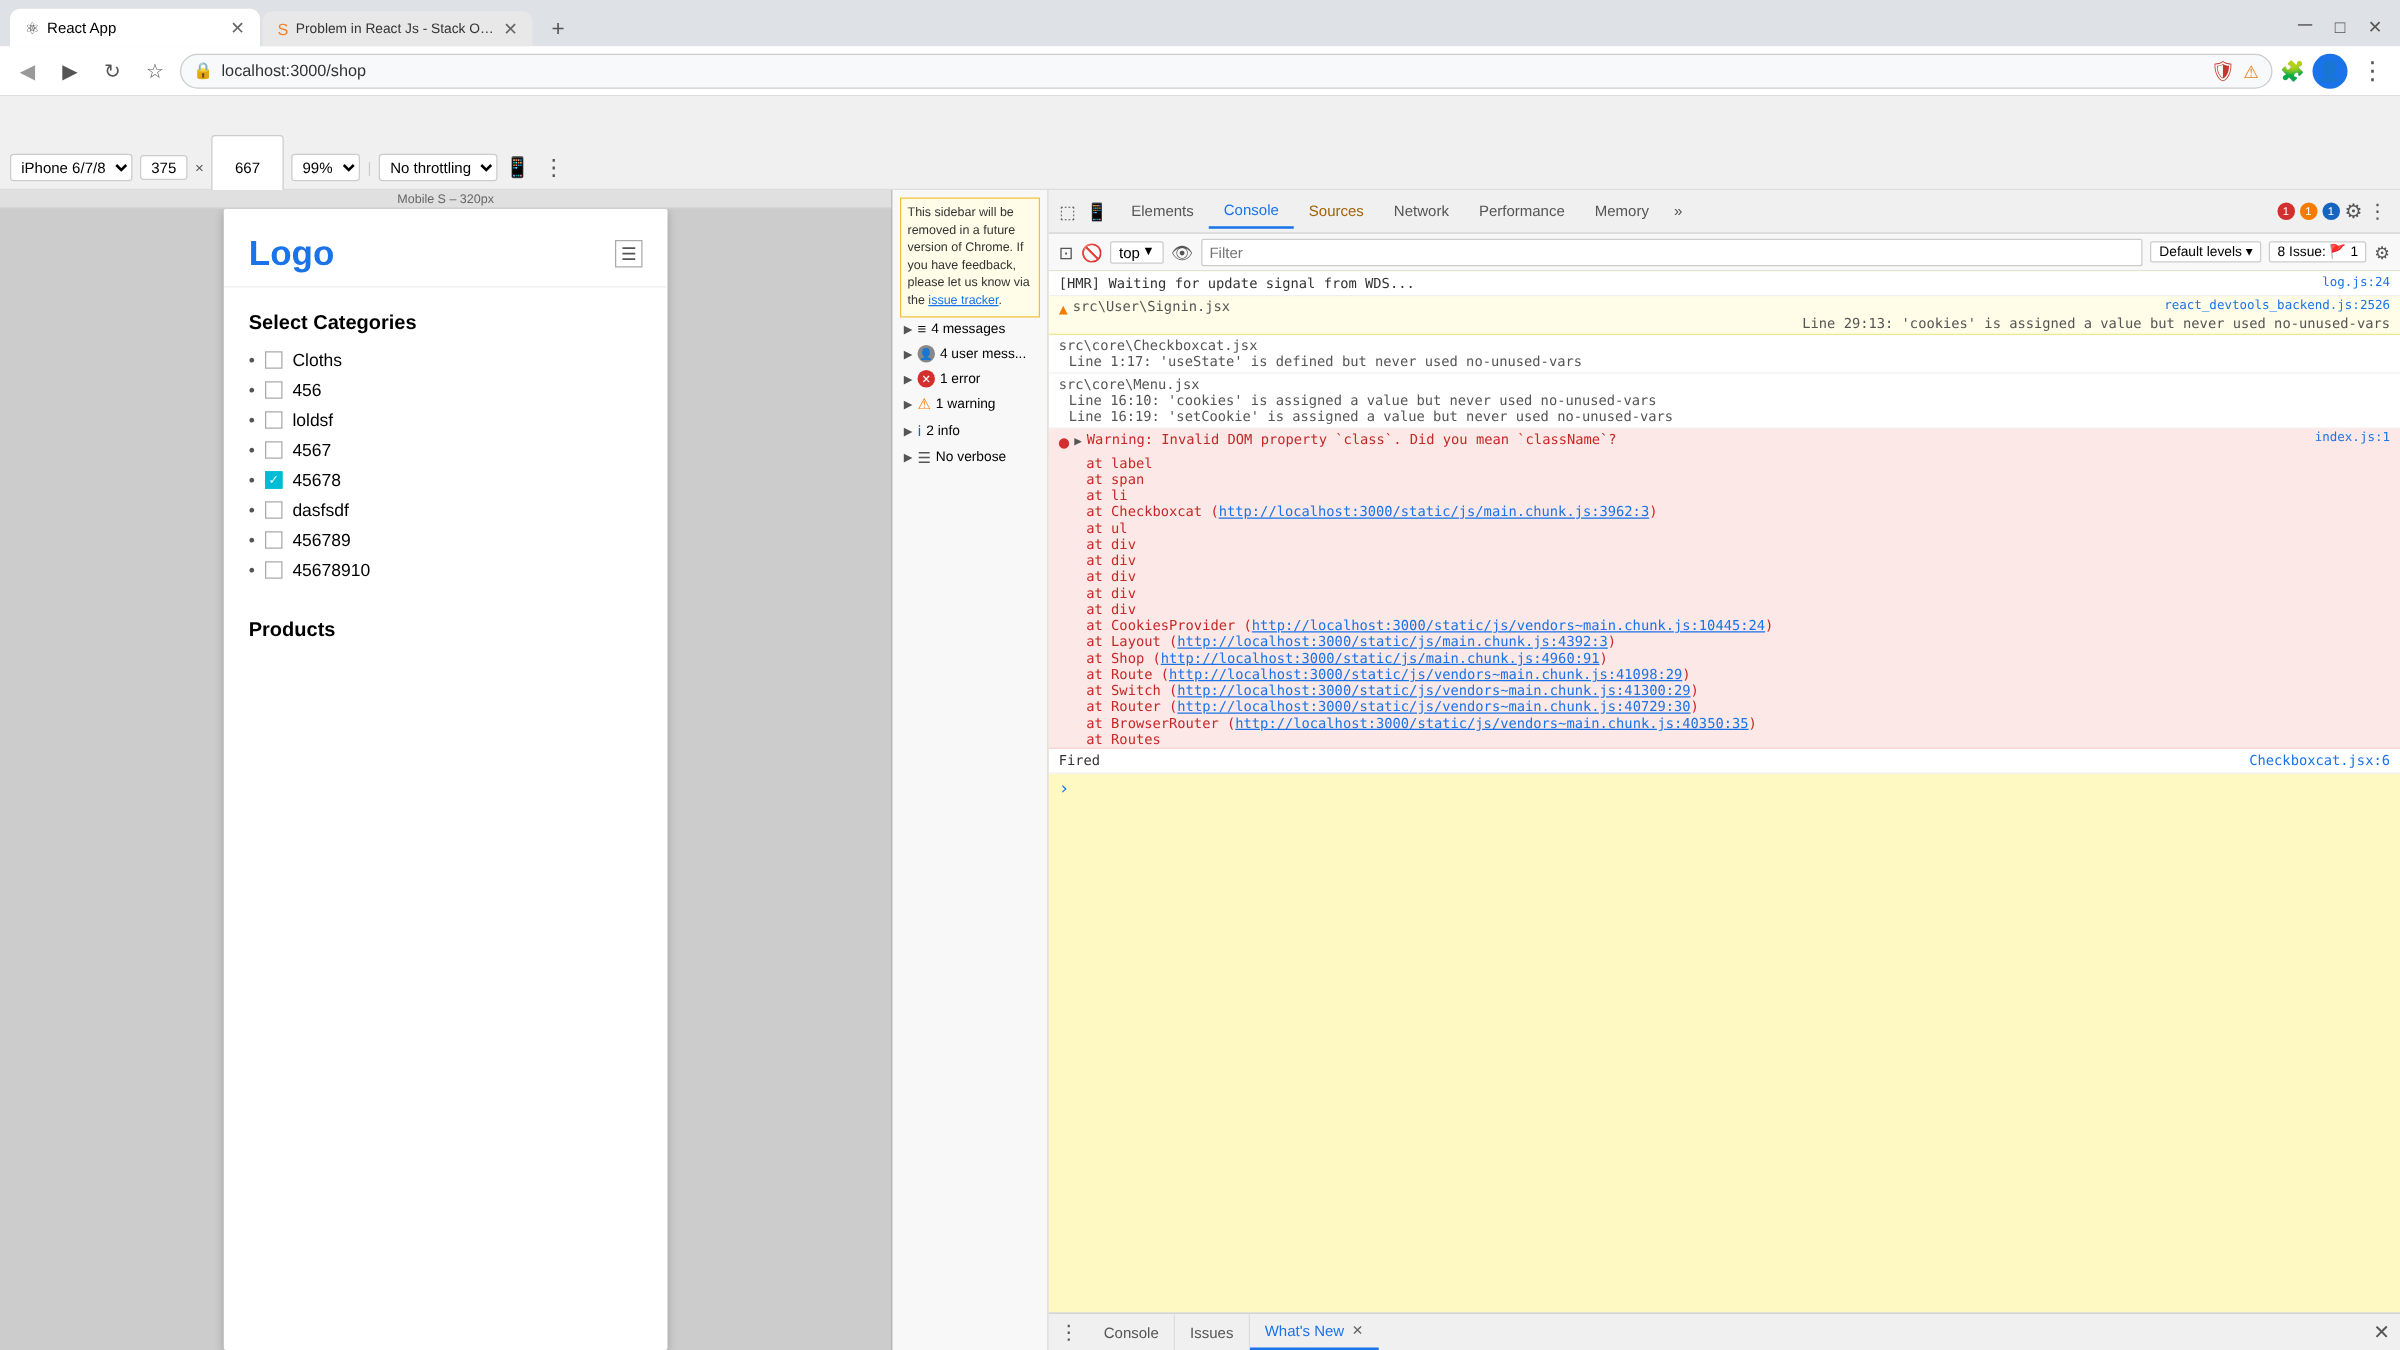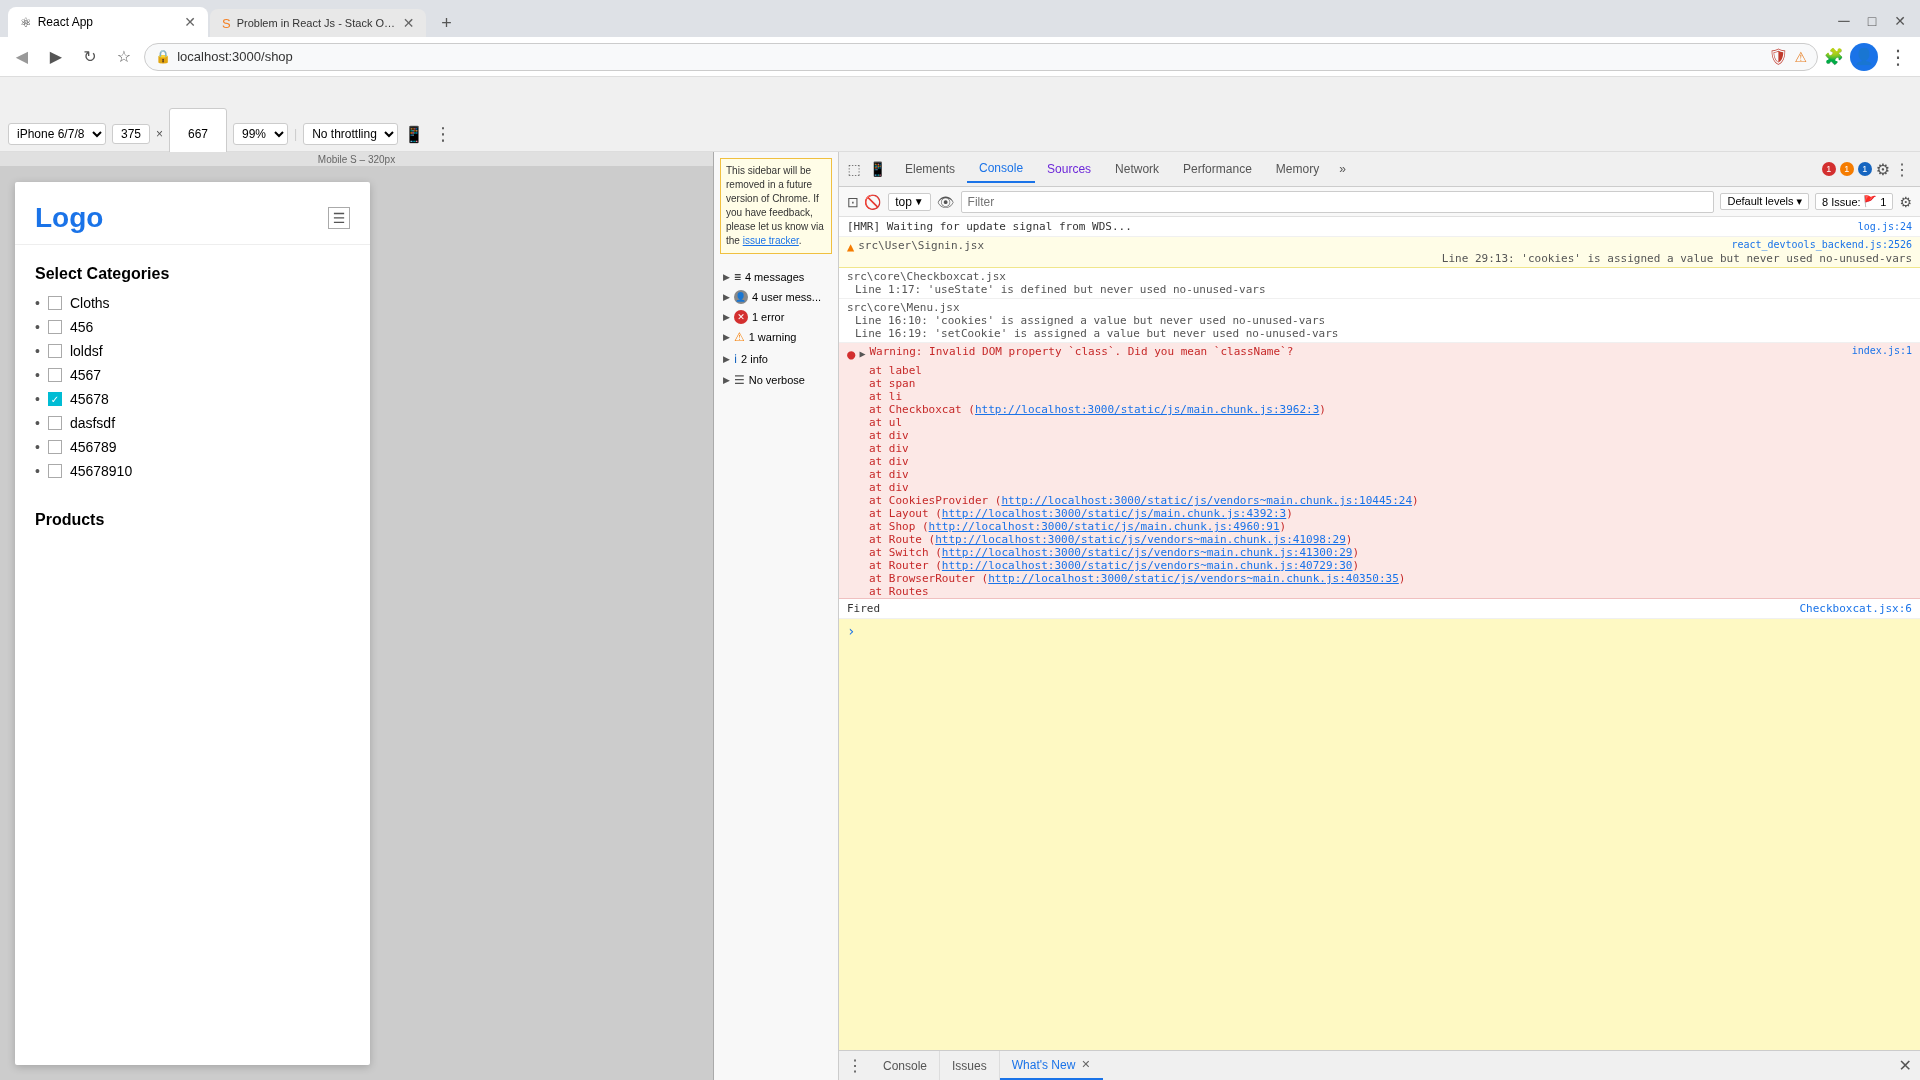--- a/index.html
+++ b/index.html
@@ -69,21 +69,21 @@
     <span style="margin-left:4px;font-size:18px;color:#555;cursor:pointer;">⋮</span>
   </div>
 </div>
 
 <div style="display:flex; height: calc(1080px - 37px - 40px - 35px - 40px);">
 
   <div style="width:714px;background:#cccccc;display:flex;flex-direction:column;border-right:1px solid #aaa;">
     <div style="height:15px;background:#e0e0e0;border-bottom:1px solid #ccc;display:flex;align-items:center;justify-content:center;font-size:10px;color:#666;">
       <span>Mobile S – 320px</span>
     </div>
-    <div style="flex:1;display:flex;padding:15px;overflow:auto;">
+    <div style="flex:1;display:flex;justify-content:center;overflow:auto;">
 
       <div style="width:355px;min-height:620px;background:#ffffff;box-shadow:0 2px 8px rgba(0,0,0,0.2);border-radius:2px;overflow:hidden;">
 
         <div style="padding:20px 20px 10px;border-bottom:1px solid #eee;display:flex;align-items:center;justify-content:space-between;">
           <span style="font-size:28px;color:#1a73e8;font-weight:bold;">Logo</span>
           <div style="width:22px;height:22px;border:1px solid #aaa;display:flex;align-items:center;justify-content:center;cursor:pointer;font-size:14px;color:#555;">☰</div>
         </div>
 
         <div style="padding:20px;">
           <h2 style="font-size:16px;font-weight:bold;margin-bottom:12px;">Select Categories</h2>
@@ -140,21 +140,21 @@
         </div>
 
         <div style="padding:4px 20px 20px;">
           <span style="font-size:16px;font-weight:bold;">Products</span>
         </div>
       </div>
     </div>
   </div>
 
   <div style="width:125px;background:#f8f8f8;border-right:1px solid #ccc;padding:6px;font-size:11px;overflow:auto;">
-    <div style="background:#fffde7;border:1px solid #f0c040;padding:5px;margin-bottom:14px;font-size:10px;line-height:1.4;color:#333;">
+    <div style="background:#fffde7;border:1px solid #f0c040;padding:5px;margin-bottom:0;font-size:10px;line-height:1.4;color:#333;">
       <span>This sidebar will be removed in a future version of Chrome. If you have feedback, please let us know via the</span>
       <a style="color:#1a73e8;text-decoration:underline;cursor:pointer;">issue tracker</a>.
     </div>
 
     <div>
       <div style="display:flex;align-items:center;gap:4px;padding:2px 3px;cursor:pointer;margin-bottom:2px;">
         <span style="font-size:9px;color:#555;">▶</span>
         <span style="font-size:12px;">≡</span>
         <span style="font-size:11px;">4 messages</span>
       </div>
@@ -188,21 +188,21 @@
 
   <div style="flex:1;background:#ffffff;display:flex;flex-direction:column;min-width:0;">
 
     <div style="display:flex;align-items:center;background:#f0f0f0;border-bottom:1px solid #ccc;height:35px;padding:0 4px;">
       <div style="display:flex;align-items:center;gap:2px;margin-right:4px;">
         <div style="width:22px;height:22px;display:flex;align-items:center;justify-content:center;cursor:pointer;font-size:14px;color:#555;">⬚</div>
         <div style="width:22px;height:22px;display:flex;align-items:center;justify-content:center;cursor:pointer;font-size:14px;color:#1a73e8;">📱</div>
       </div>
       <div style="padding:6px 12px;font-size:12px;cursor:pointer;color:#555;">Elements</div>
       <div style="padding:6px 12px;font-size:12px;cursor:pointer;color:#1a73e8;border-bottom:2px solid #1a73e8;">Console</div>
-      <div style="padding:6px 12px;font-size:12px;cursor:pointer;color:#6d28d9;">Sources</div>
+      <div style="padding:6px 12px;font-size:12px;cursor:pointer;color:#a16207;">Sources</div>
       <div style="padding:6px 12px;font-size:12px;cursor:pointer;color:#555;">Network</div>
       <div style="padding:6px 12px;font-size:12px;cursor:pointer;color:#555;">Performance</div>
       <div style="padding:6px 12px;font-size:12px;cursor:pointer;color:#555;">Memory</div>
       <div style="padding:6px 8px;font-size:12px;cursor:pointer;color:#555;">»</div>
       <div style="margin-left:auto;display:flex;align-items:center;gap:4px;padding-right:6px;">
         <span style="background:#d32f2f;color:white;border-radius:50%;width:14px;height:14px;font-size:9px;display:inline-flex;align-items:center;justify-content:center;">1</span>
         <span style="background:#f57c00;color:white;border-radius:50%;width:14px;height:14px;font-size:9px;display:inline-flex;align-items:center;justify-content:center;">1</span>
         <span style="background:#1565c0;color:white;border-radius:50%;width:14px;height:14px;font-size:9px;display:inline-flex;align-items:center;justify-content:center;">1</span>
         <div style="font-size:16px;color:#555;cursor:pointer;">⚙</div>
         <div style="font-size:16px;color:#555;cursor:pointer;">⋮</div>

